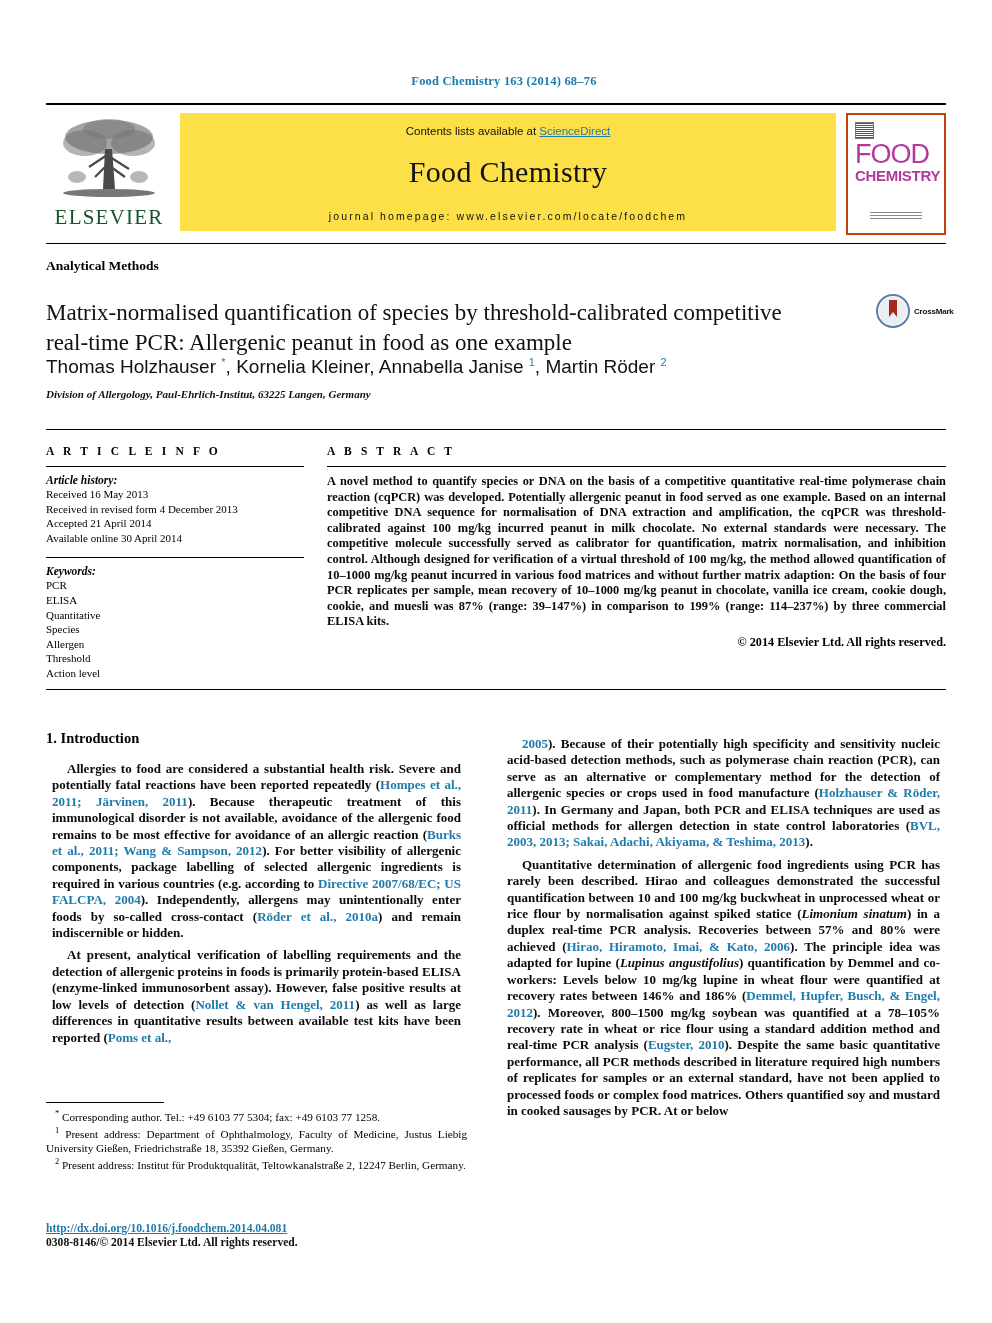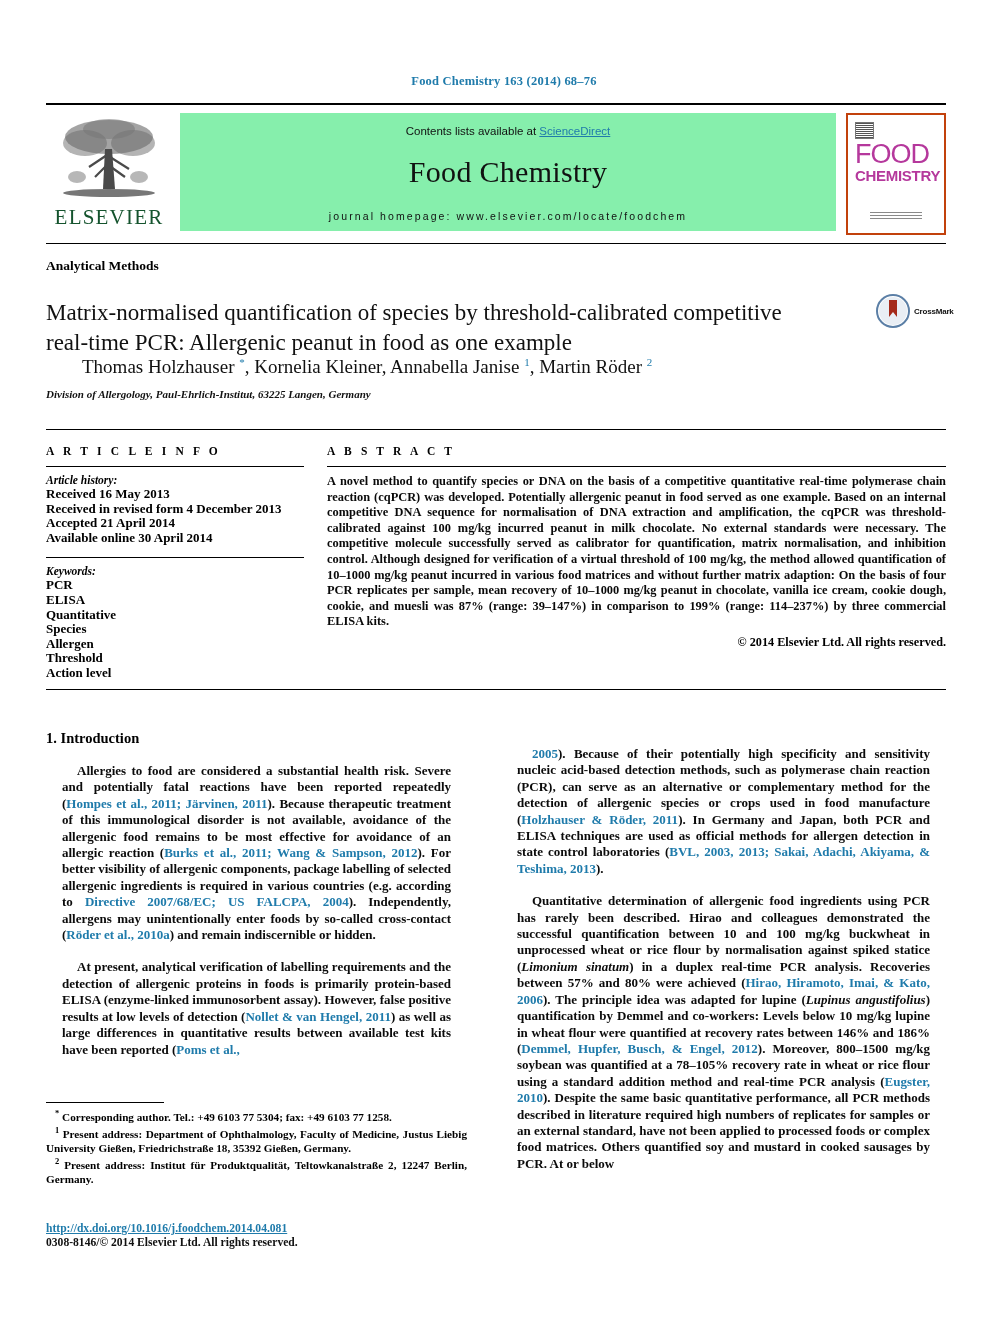--- a/index.html
+++ b/index.html
@@ -59,21 +59,21 @@
   .elsevier-word {
     font-family: "Liberation Serif", serif;
     font-size: 21px;
     letter-spacing: 1.2px;
     color: #14532d;
     font-weight: normal;
     margin-top: 2px;
   }
   .journal-band {
     flex: 1 1 auto;
-    background: #86efac;
+    background: #fde047;
     margin-left: 8px;
     margin-right: 10px;
     height: 118px;
     position: relative;
     text-align: center;
   }
   .contents-line {
     font-family: "Liberation Sans", sans-serif;
     font-size: 11.5px;
     color: #111;
@@ -174,24 +174,23 @@
   .crossmark-label {
     font-family: "Liberation Sans", sans-serif;
     font-size: 8px;
     font-weight: bold;
     color: #111;
     letter-spacing: -.2px;
   }
   .authors {
     position: absolute;
     left: 46px; top: 356px;
-    font-family: Liberation Serif, serif;
+    font-family: Liberation Sans, sans-serif;
     font-size: 19px;
     color: #111;
-    margin-left: 36px;
   }
   .authors sup { font-size: 11px; color:#1f7bab; }
   .affiliation {
     position: absolute;
     left: 46px; top: 388px;
     font-family: "Liberation Serif", serif;
     font-style: italic;
     font-weight: bold;
     font-size: 11px;
     color: #111;
@@ -225,23 +224,23 @@
     margin-top: 9px;
     margin-bottom: 7px;
   }
   .info-sub {
     font-style: italic;
     font-weight: bold;
     font-size: 11.5px;
     margin-bottom: 1px;
   }
   .info-line {
-    font-size: 13px;
+    font-size: 11px;
     line-height: 14.6px;
-    font-weight: bold;
+    font-weight: normal;
   }
   .kw-rule {
     border-top: 1px solid #000;
     margin-top: 12px;
     margin-bottom: 7px;
   }
   .abstract-text {
     font-size: 12.4px;
     line-height: 15.6px;
     text-align: justify;
@@ -272,21 +271,21 @@
     left: 501px; top: 730px;
     width: 445px;
   }
   h2.sec {
     font-family: "Liberation Serif", serif;
     font-size: 14.5px;
     font-weight: bold;
     margin: 0 0 14px 0;
   }
   p.body {
-    margin: 16px;
+    margin: 6px;
     font-size: 13px;
     line-height: 16.4px;
     text-align: justify;
     font-weight: bold;
     color: #0b0b0b;
     text-indent: 15px;
     -webkit-hyphens: auto;
     hyphens: auto;
   }
   .ref { color: #1f7bab; }
@@ -300,21 +299,21 @@
   }
   .fn-rule {
     border-top: 1px solid #000;
     width: 118px;
     margin-bottom: 4px;
   }
   .fn {
     font-size: 11.2px;
     line-height: 13.6px;
     text-align: justify;
-    font-weight: bold;
+    font-weight: normal;
     margin: 0;
     text-indent: 9px;
   }
   .fn i { font-style: italic; }
   .fn .ref { color:#1f7bab; }
   .doi-block {
     position: absolute;
     left: 46px;
     top: 1222px;
     width: 421px;

